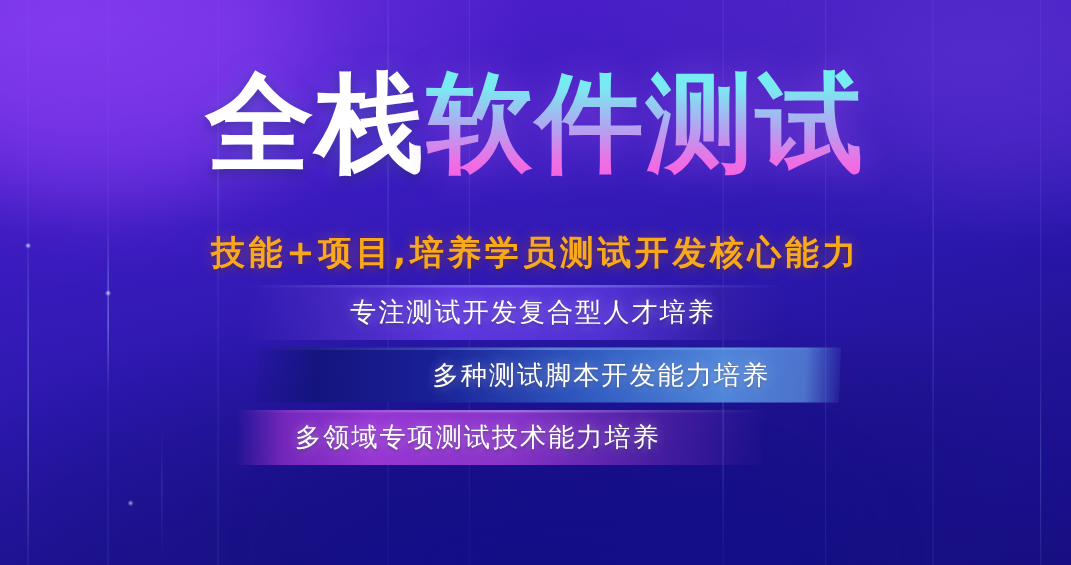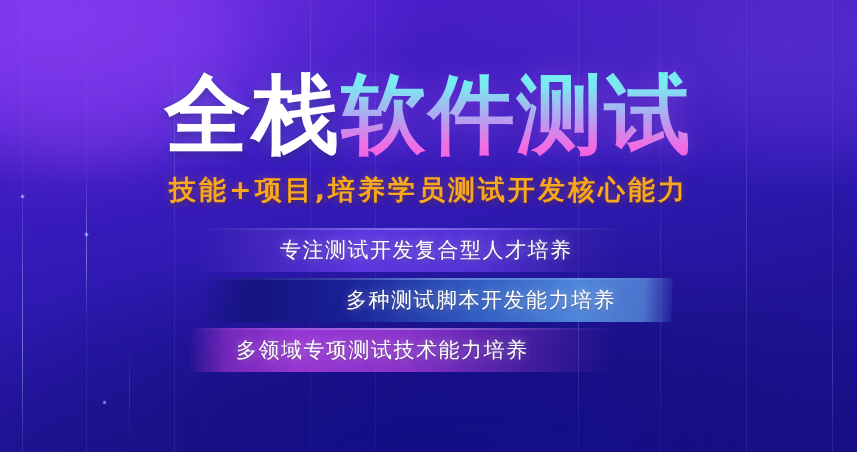--- a/index.html
+++ b/index.html
@@ -58,21 +58,21 @@
   }
 
   
   .content {
     position: absolute;
     inset: 0;
   }
 
   .title-row {
     position: absolute;
-    top: 71px;
+    top: 56px;
     left: 0;
     width: 100%;
     text-align: center;
     white-space: nowrap;
     line-height: 1;
   }
   .title-main {
     font-size: 86px;
     font-weight: 900;
     letter-spacing: 2px;
@@ -85,21 +85,21 @@
     background: linear-gradient(180deg, #6ff3f0 0%, #7ce8f2 22%, #b89ef0 56%, #f06de4 82%, #f45ce0 100%);
     -webkit-background-clip: text;
     background-clip: text;
     color: transparent;
     -webkit-text-fill-color: transparent;
     filter: drop-shadow(0 0 14px rgba(180,90,240,0.45));
   }
 
   .subtitle {
     position: absolute;
-    top: 172px;
+    top: 184px;
     left: 0;
     width: 100%;
     text-align: center;
     white-space: nowrap;
     font-size: 27px;
     font-weight: 700;
     letter-spacing: 3px;
     color: #f8a81c;
     text-shadow: 0 0 10px rgba(245,150,20,0.40), 0 2px 4px rgba(40,10,60,0.5);
   }

